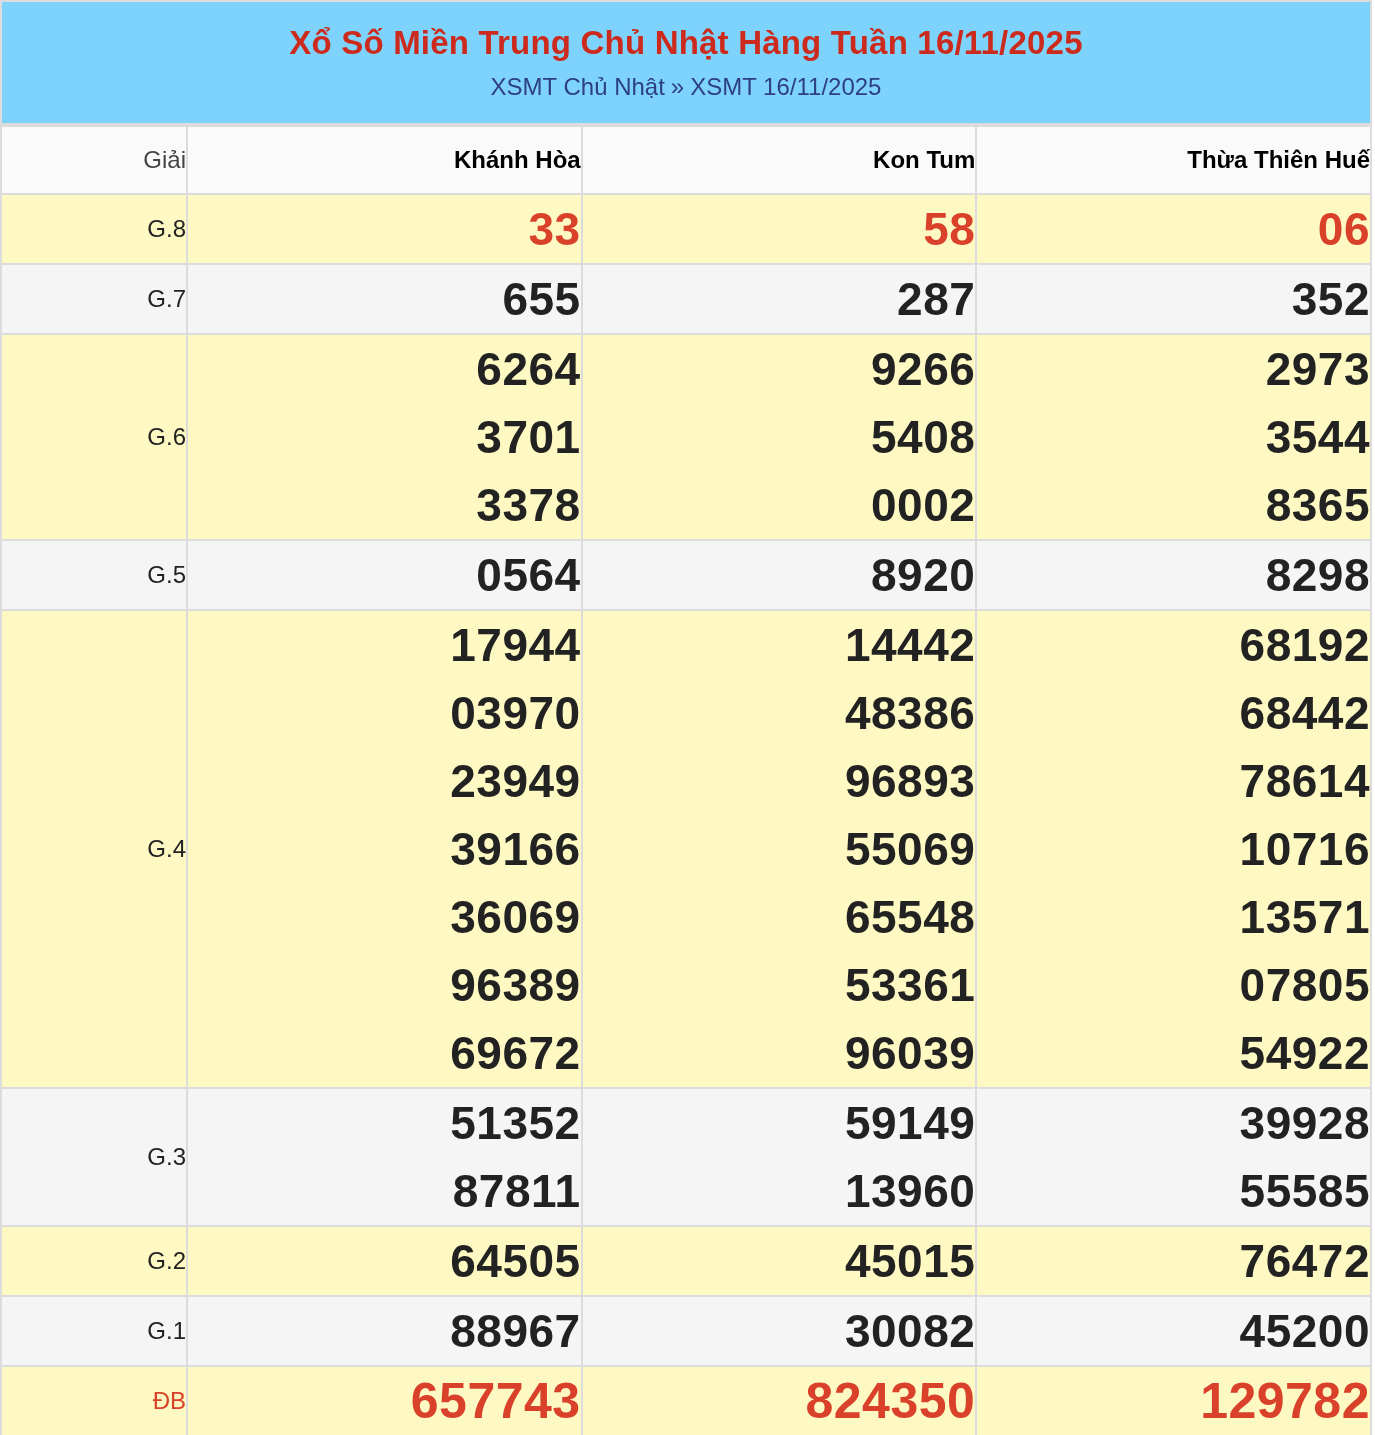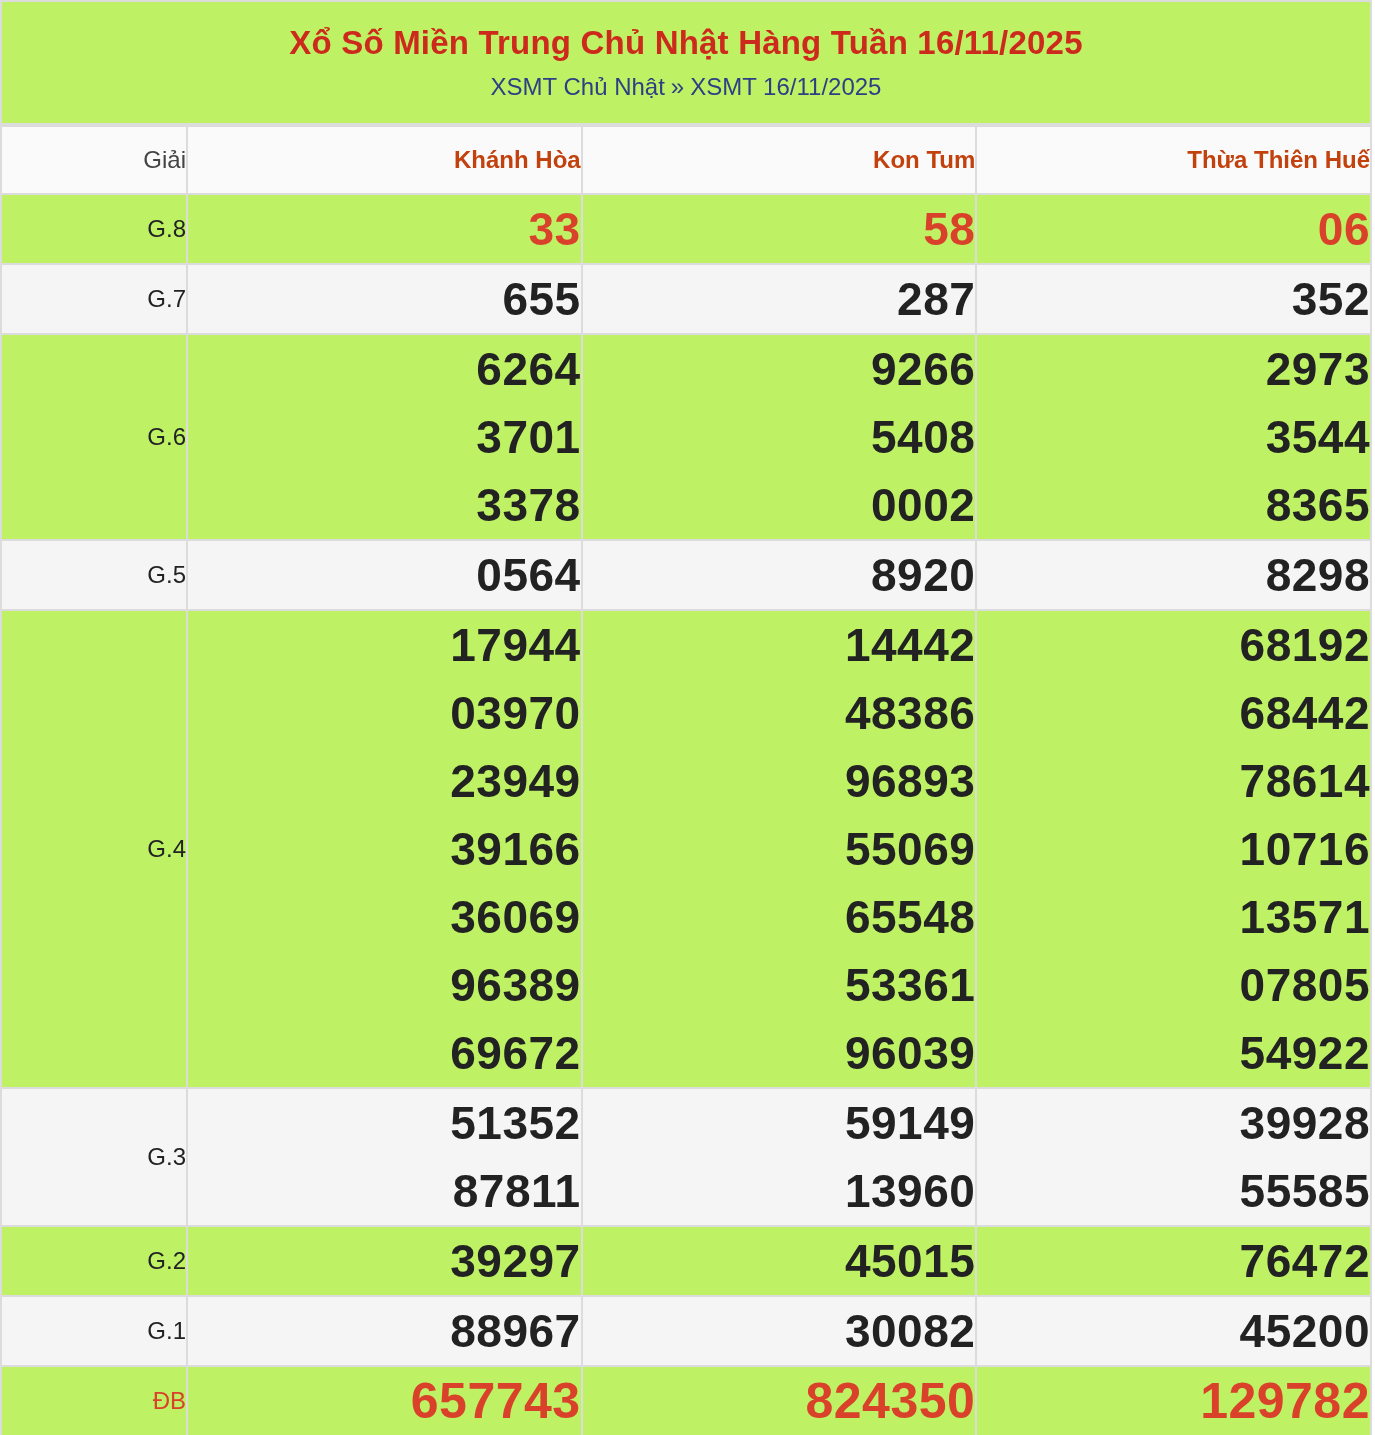--- a/index.html
+++ b/index.html
@@ -1,33 +1,33 @@
 <!DOCTYPE html>
 <html><head>
 <meta charset="utf-8">
 <style>
   html, body { margin: 0; padding: 0; background: #ffffff; }
   body { width: 1375px; height: 1435px; overflow: hidden; font-family: "Liberation Sans", sans-serif; }
   .wrap { position: absolute; left: 0; top: 0; width: 1372px; }
   .title-box {
-    height: 125px; background: #bef264; border: 2px solid #dcdcdc; border-bottom: 2px solid #dcdcdc;
+    height: 125px; background: #7dd3fc; border: 2px solid #dcdcdc; border-bottom: 2px solid #dcdcdc;
     box-sizing: border-box; text-align: center;
   }
   .title { color: #cc2a1c; font-weight: bold; font-size: 33px; padding-top: 22px; line-height: 38px; letter-spacing: 0.2px; }
   .subtitle { color: #2e3f84; font-size: 24px; margin-top: 10px; line-height: 30px; }
   .subtitle .sep { margin: 0 6px; }
   .subtitle a { color: #2e3f84; text-decoration: none; margin-top: 48px; }
   table { border-collapse: collapse; width: 1372px; table-layout: fixed; }
   td, th { border: 2px solid #dcdcdc; text-align: right; padding: 0; vertical-align: middle; }
-  th { height: 66px; background: #fafafa; font-weight: bold; font-size: 24px; color: #c2410c; }
+  th { height: 66px; background: #fafafa; font-weight: bold; font-size: 24px; color: #000000; }
   th.giai { color: #444; font-weight: normal; font-size: 24px; }
   td.label { font-size: 24px; color: #222; }
   td.label.db { color: #d9412a; }
   tr.alt td { background: #f5f5f5; padding-left: 12px; }
-  tr.white td { background: #bef264; margin-top: 16px; }
+  tr.white td { background: #fef9c3; margin-top: 16px; }
   .num { display: block; font-weight: bold; font-size: 46px; line-height: 68px; color: #222; letter-spacing: 0.5px; }
   .num.red { color: #d9412a; }
   .num.big { font-size: 50px; }
   col.c0 { width: 186px; }
 </style>
 </head>
 <body>
 
 <div class="wrap">
   <div class="title-box">
@@ -148,21 +148,21 @@
             <span class="num">13960</span>
           </td>
           <td>
             <span class="num">39928</span>
             <span class="num">55585</span>
           </td>
         </tr>
         <tr class="white">
           <td class="label">G.2</td>
           <td>
-            <span class="num">39297</span>
+            <span class="num">64505</span>
           </td>
           <td>
             <span class="num">45015</span>
           </td>
           <td>
             <span class="num">76472</span>
           </td>
         </tr>
         <tr class="alt">
           <td class="label">G.1</td>

